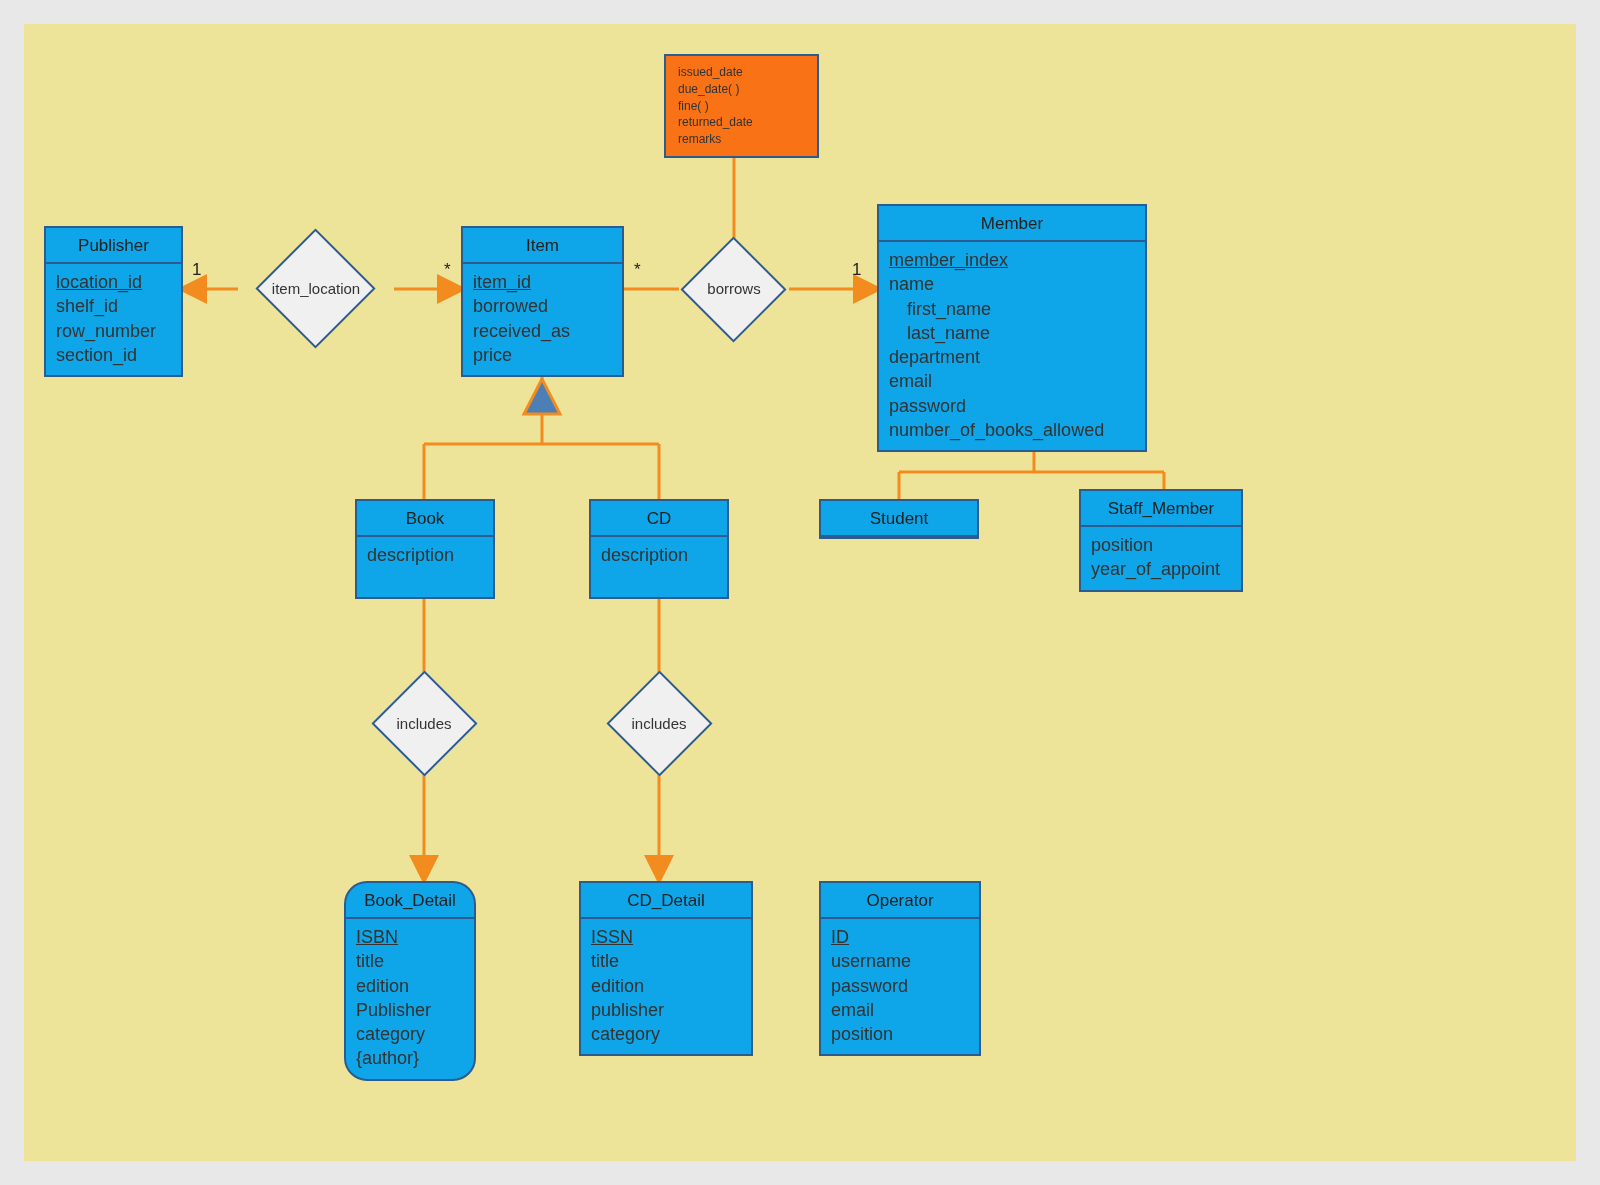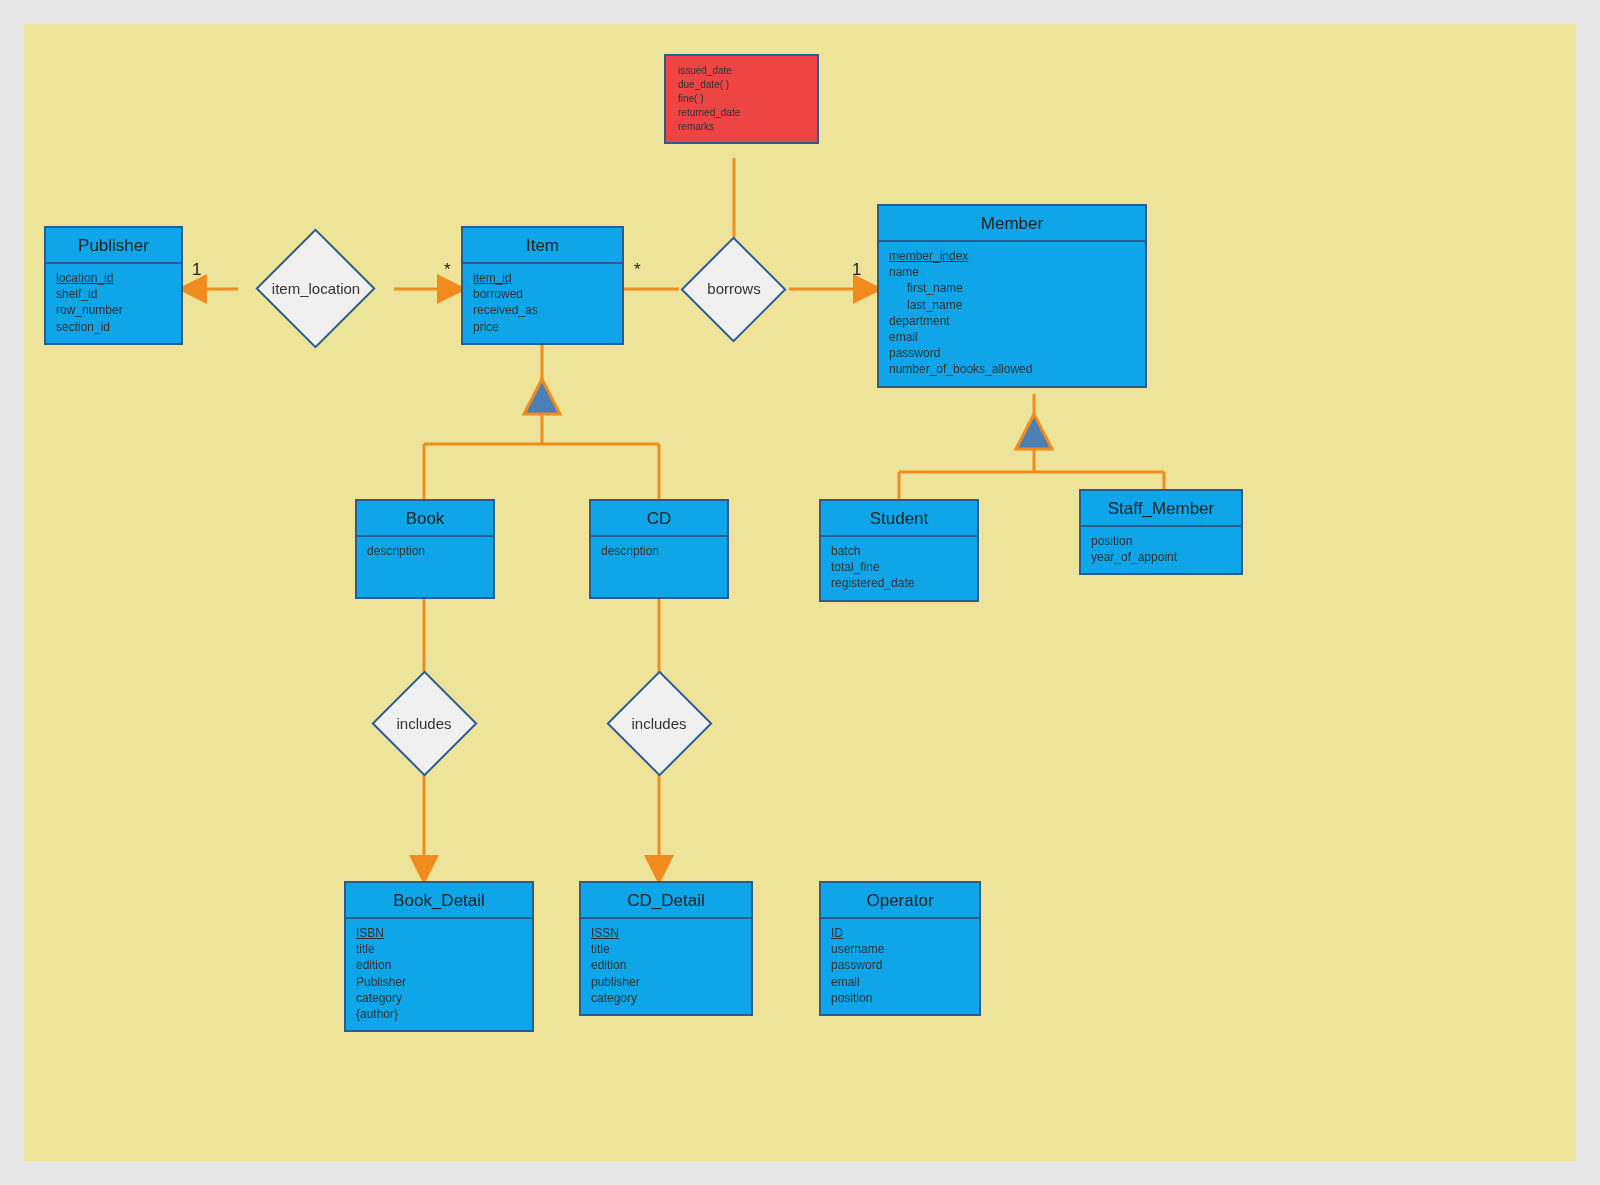--- a/index.html
+++ b/index.html
@@ -30,21 +30,21 @@
     }
     .entity-title {
       text-align: center;
       font-size: 17px;
       padding: 8px 4px 6px;
       border-bottom: 2px solid #2c5b8f;
       color: #222;
     }
     .entity-body {
       padding: 6px 10px 8px;
-      font-size: 12px;
+      font-size: 18px;
       line-height: 1.35;
       color: #333;
     }
     .entity-body .key {
       text-decoration: underline;
     }
     .entity-body .indent {
       padding-left: 18px;
     }
     .diamond {
@@ -56,24 +56,24 @@
     }
     .diamond-label {
       position: absolute;
       font-size: 15px;
       text-align: center;
       color: #333;
       pointer-events: none;
     }
     .attrs-box {
       position: absolute;
-      background: #ef4444;
+      background: #f97316;
       border: 2px solid #2c5b8f;
       padding: 8px 12px;
-      font-size: 10px;
+      font-size: 12px;
       line-height: 1.4;
       color: #333;
       box-sizing: border-box;
     }
     svg.lines {
       position: absolute;
       left: 0; top: 0;
       width: 1552px;
       height: 1137px;
       pointer-events: none;
@@ -196,42 +196,37 @@
 
     <div class="entity" style="left:565px; top:475px; width:140px; height:100px;">
       <div class="entity-title">CD</div>
       <div class="entity-body">
         <div>description</div>
       </div>
     </div>
 
     <div class="entity" style="left:795px; top:475px; width:160px;">
       <div class="entity-title">Student</div>
-      <div class="entity-body">
-        <div>batch</div>
-        <div>total_fine</div>
-        <div>registered_date</div>
-      </div>
     </div>
 
     <div class="entity" style="left:1055px; top:465px; width:164px;">
       <div class="entity-title">Staff_Member</div>
       <div class="entity-body">
         <div>position</div>
         <div>year_of_appoint</div>
       </div>
     </div>
 
     <div class="diamond" style="left:363px; top:662px; width:75px; height:75px;"></div>
     <div class="diamond-label" style="left:350px; top:691px; width:100px;">includes</div>
 
     <div class="diamond" style="left:598px; top:662px; width:75px; height:75px;"></div>
     <div class="diamond-label" style="left:585px; top:691px; width:100px;">includes</div>
 
-    <div class="entity" style="left:320px; top:857px; width:190px;">
+    <div class="entity" style="left:320px; top:857px; width:132px;border-radius:23px;">
       <div class="entity-title">Book_Detail</div>
       <div class="entity-body">
         <div class="key">ISBN</div>
         <div>title</div>
         <div>edition</div>
         <div>Publisher</div>
         <div>category</div>
         <div>{author}</div>
       </div>
     </div>

